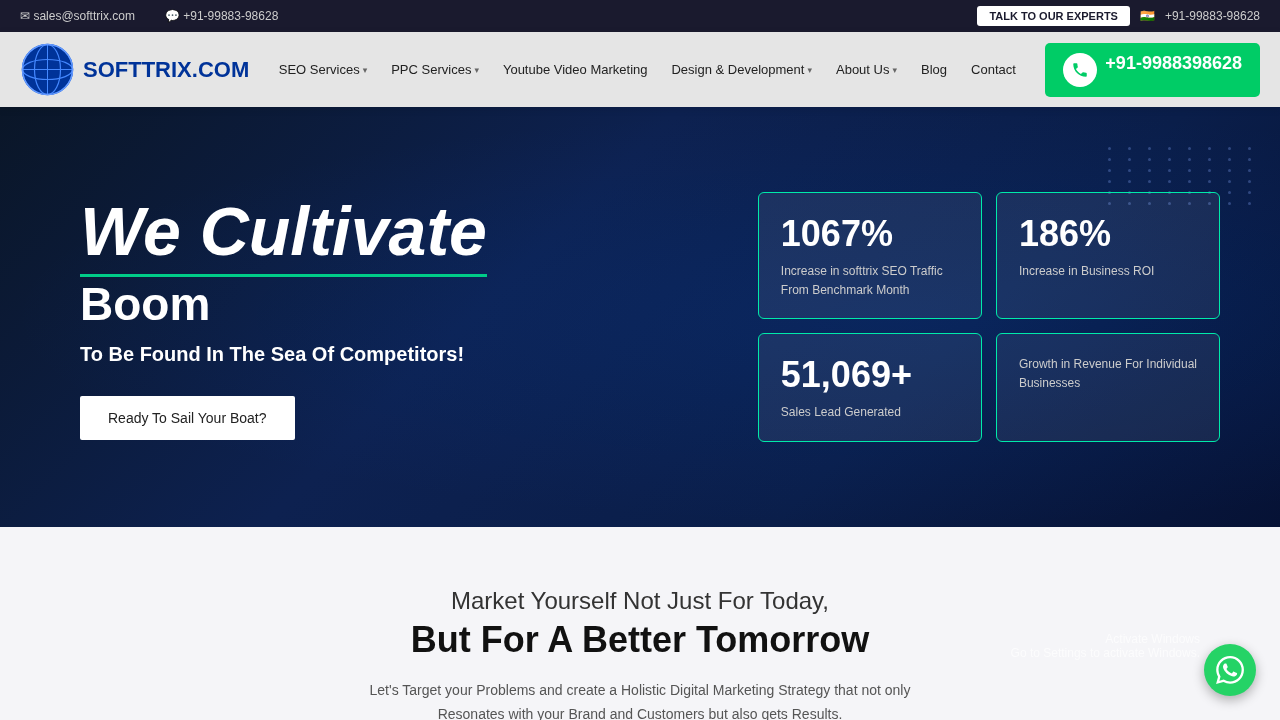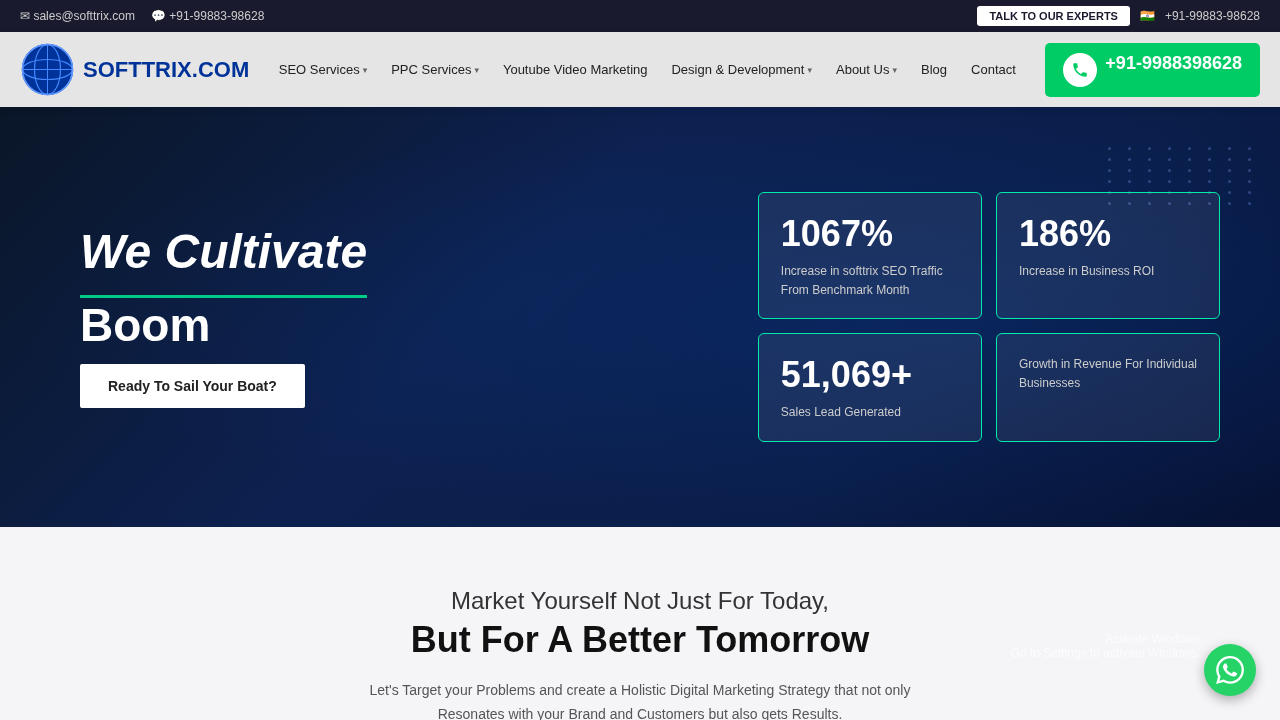--- a/index.html
+++ b/index.html
@@ -8,21 +8,21 @@
     
     .top-bar {
       background: #1a1a2e;
       color: #ccc;
       font-size: 12px;
       padding: 6px 20px;
       display: flex;
       align-items: center;
       justify-content: space-between;
     }
-    .top-bar-left { display: flex; align-items: center; gap: 16px; }
+    .top-bar-left { display: flex; align-items: center; gap: 30px; }
     .top-bar-right { display: flex; align-items: center; gap: 10px; }
     .talk-btn {
       background: white;
       color: #1a1a2e;
       padding: 4px 12px;
       border-radius: 3px;
       font-weight: bold;
       font-size: 11px;
       border: none;
       cursor: pointer;
@@ -109,27 +109,27 @@
       top: 0; left: 0; right: 0; bottom: 0;
       background: radial-gradient(ellipse at 70% 50%, rgba(0,80,200,0.15) 0%, transparent 70%);
       pointer-events: none;
     }
     .hero-left {
       flex: 1;
       color: white;
       z-index: 2;
     }
     .hero-title-cultivate {
-      font-size: 48px;
+      font-size: 68px;
       font-weight: 900;
       color: white;
       line-height: 1.1;
       border-bottom: 3px solid #00cc88;
       display: inline-block;
-      padding-bottom: 16px;
+      padding-bottom: 6px;
       margin-bottom: 0;
       font-style: italic;
     }
     .hero-title-boom {
       font-size: 46px;
       font-weight: 700;
       color: white;
       margin-bottom: 12px;
       display: block;
     }
@@ -138,21 +138,21 @@
       font-weight: 600;
       color: white;
       margin-bottom: 30px;
     }
     .hero-cta-btn {
       background: white;
       color: #222;
       border: none;
       padding: 14px 28px;
       font-size: 14px;
-      font-weight: 700;
+      font-weight: 400;
       cursor: pointer;
       border-radius: 2px;
     }
 
     .hero-right {
       display: grid;
       grid-template-columns: 1fr 1fr;
       gap: 14px;
       z-index: 2;
       margin-left: 40px;
@@ -389,20 +389,21 @@
       <span></span>
       <span></span>
   </div>
 
   <div class="hero-left">
     <div>
       <span class="hero-title-cultivate">We Cultivate</span>
       <br>
       <span class="hero-title-boom">Boom</span>
     </div>
+    <div class="hero-subtitle">To Be Found In The Sea Of Competitors!</div>
     <button class="hero-cta-btn">Ready To Sail Your Boat?</button>
   </div>
 
   <div class="hero-right">
 
     <div class="stat-card">
       <span class="stat-number">1067%</span>
       <span class="stat-label">
         <span>Increase in softtrix SEO Traffic</span><br>
         <span>From Benchmark Month</span>

